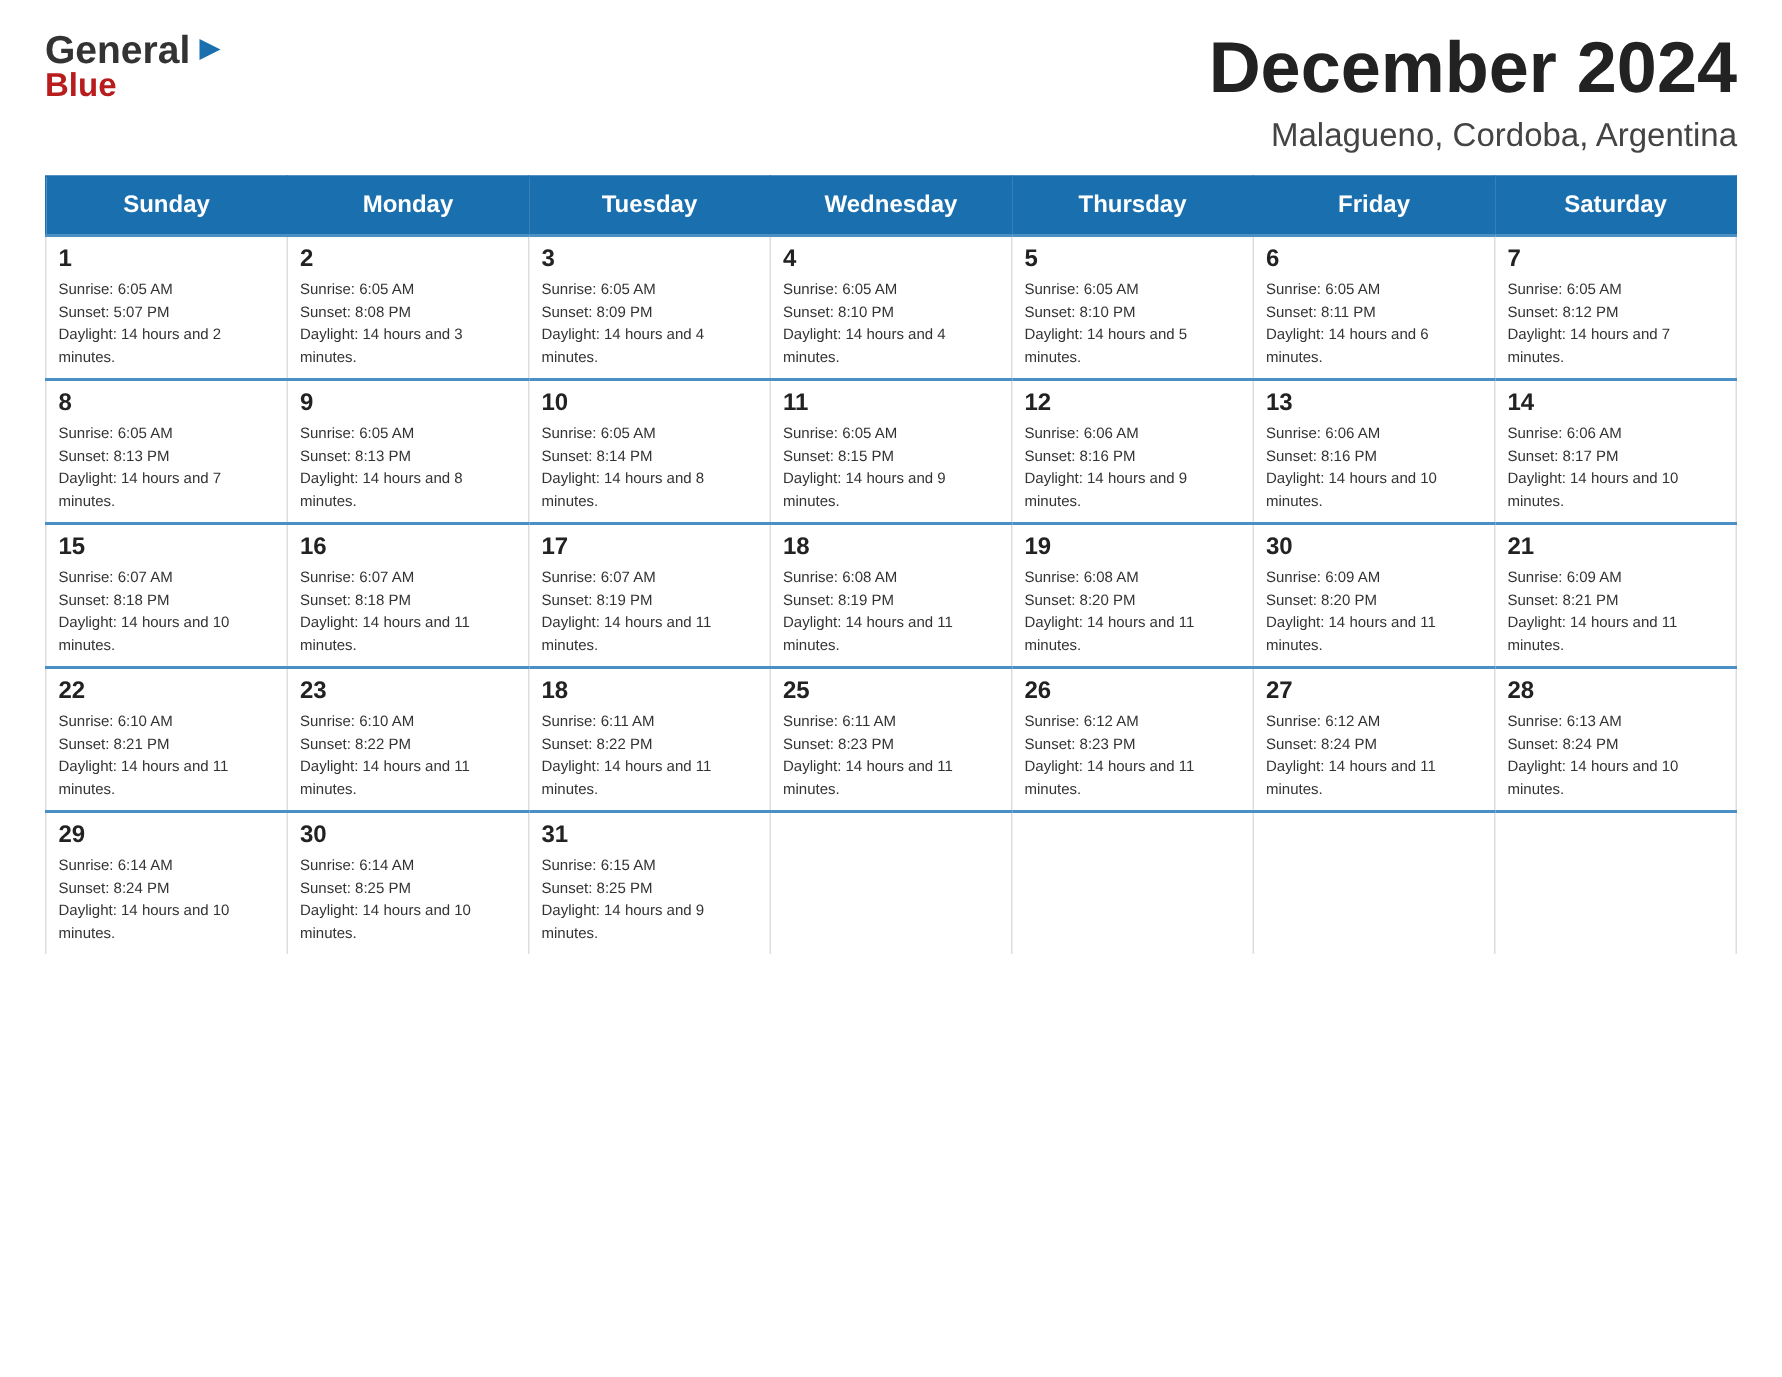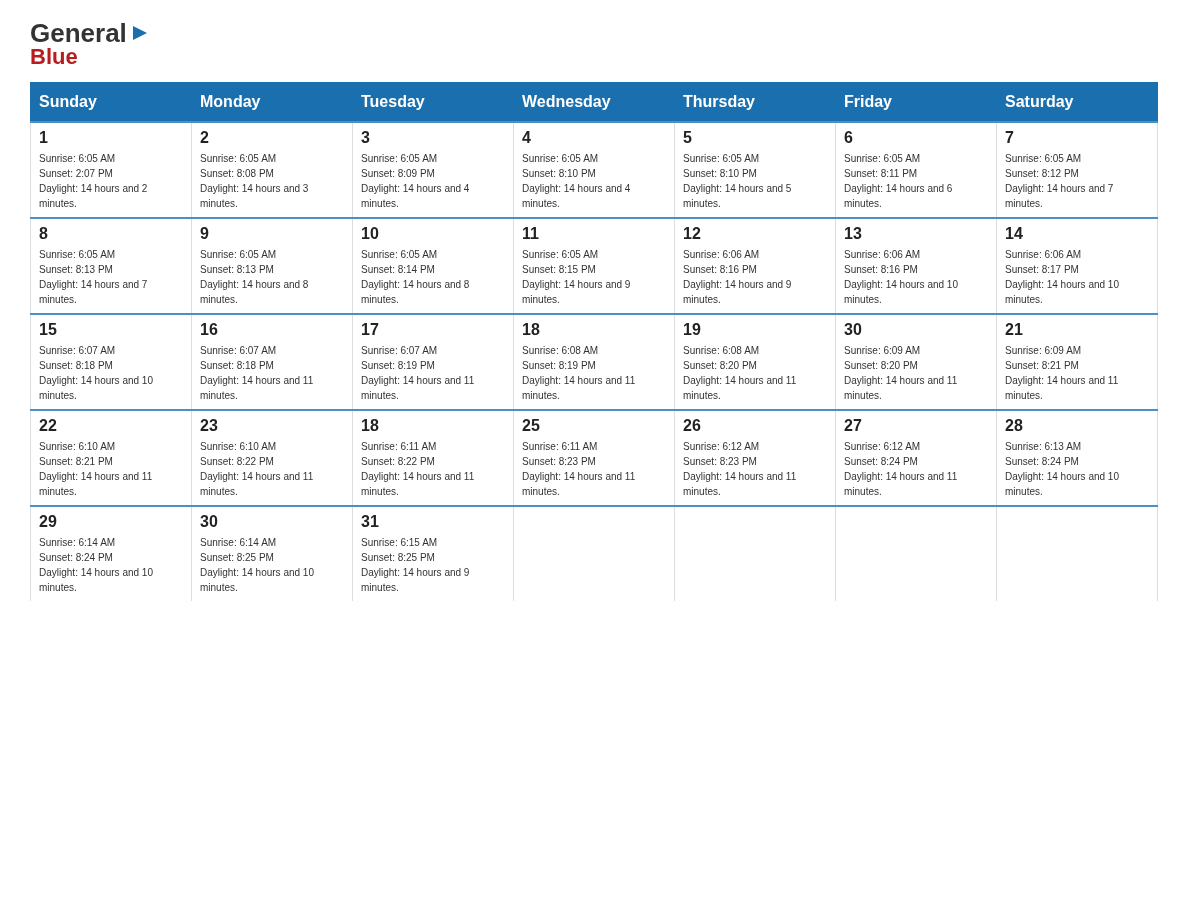--- a/index.html
+++ b/index.html
@@ -51,21 +51,21 @@
       width: 100%;
       border-collapse: collapse;
       margin-top: 10px;
     }
     .calendar-table th {
       background-color: #1a6faf;
       color: #fff;
       font-size: 16px;
       font-weight: bold;
       padding: 10px 8px;
-      text-align: left;
+      text-align: center;
       border: 1px solid #1a6faf;
     }
     .calendar-table td {
       vertical-align: top;
       padding: 6px 8px;
       border: 1px solid #ccc;
       font-size: 13px;
       color: #333;
       min-height: 100px;
       width: calc(100% / 7);
@@ -107,41 +107,45 @@
 <div class="header-area">
   <div class="logo">
     <div style="display:flex; align-items:center;">
       <span class="logo-general">General</span>
       <svg width="22" height="22" viewBox="0 0 22 22" style="margin-left:2px;">
         <polygon points="4,4 18,11 4,18" fill="#1a6faf"></polygon>
       </svg>
     </div>
     <span class="logo-blue">Blue</span>
   </div>
+  <div class="title-area">
+    <div class="month-title">December 2024</div>
+    <div class="location-title">Malagueno, Cordoba, Argentina</div>
+  </div>
 </div>
 
 <table class="calendar-table">
   <thead>
     <tr>
     <th>Sunday</th>
         <th>Monday</th>
         <th>Tuesday</th>
         <th>Wednesday</th>
         <th>Thursday</th>
         <th>Friday</th>
         <th>Saturday</th>
       </tr>
   </thead>
   <tbody id="calendar-body">
   <tr>
         <td>
         <span class="day-number">1</span>
         <div class="day-info">
           <span>Sunrise: 6:05 AM</span><br>
-          <span>Sunset: 2:07 PM</span><br>
+          <span>Sunset: 5:07 PM</span><br>
           <span>Daylight: 14 hours and 2 minutes.</span>
         </div>
       </td>
         <td>
         <span class="day-number">2</span>
         <div class="day-info">
           <span>Sunrise: 6:05 AM</span><br>
           <span>Sunset: 8:08 PM</span><br>
           <span>Daylight: 14 hours and 3 minutes.</span>
         </div>

